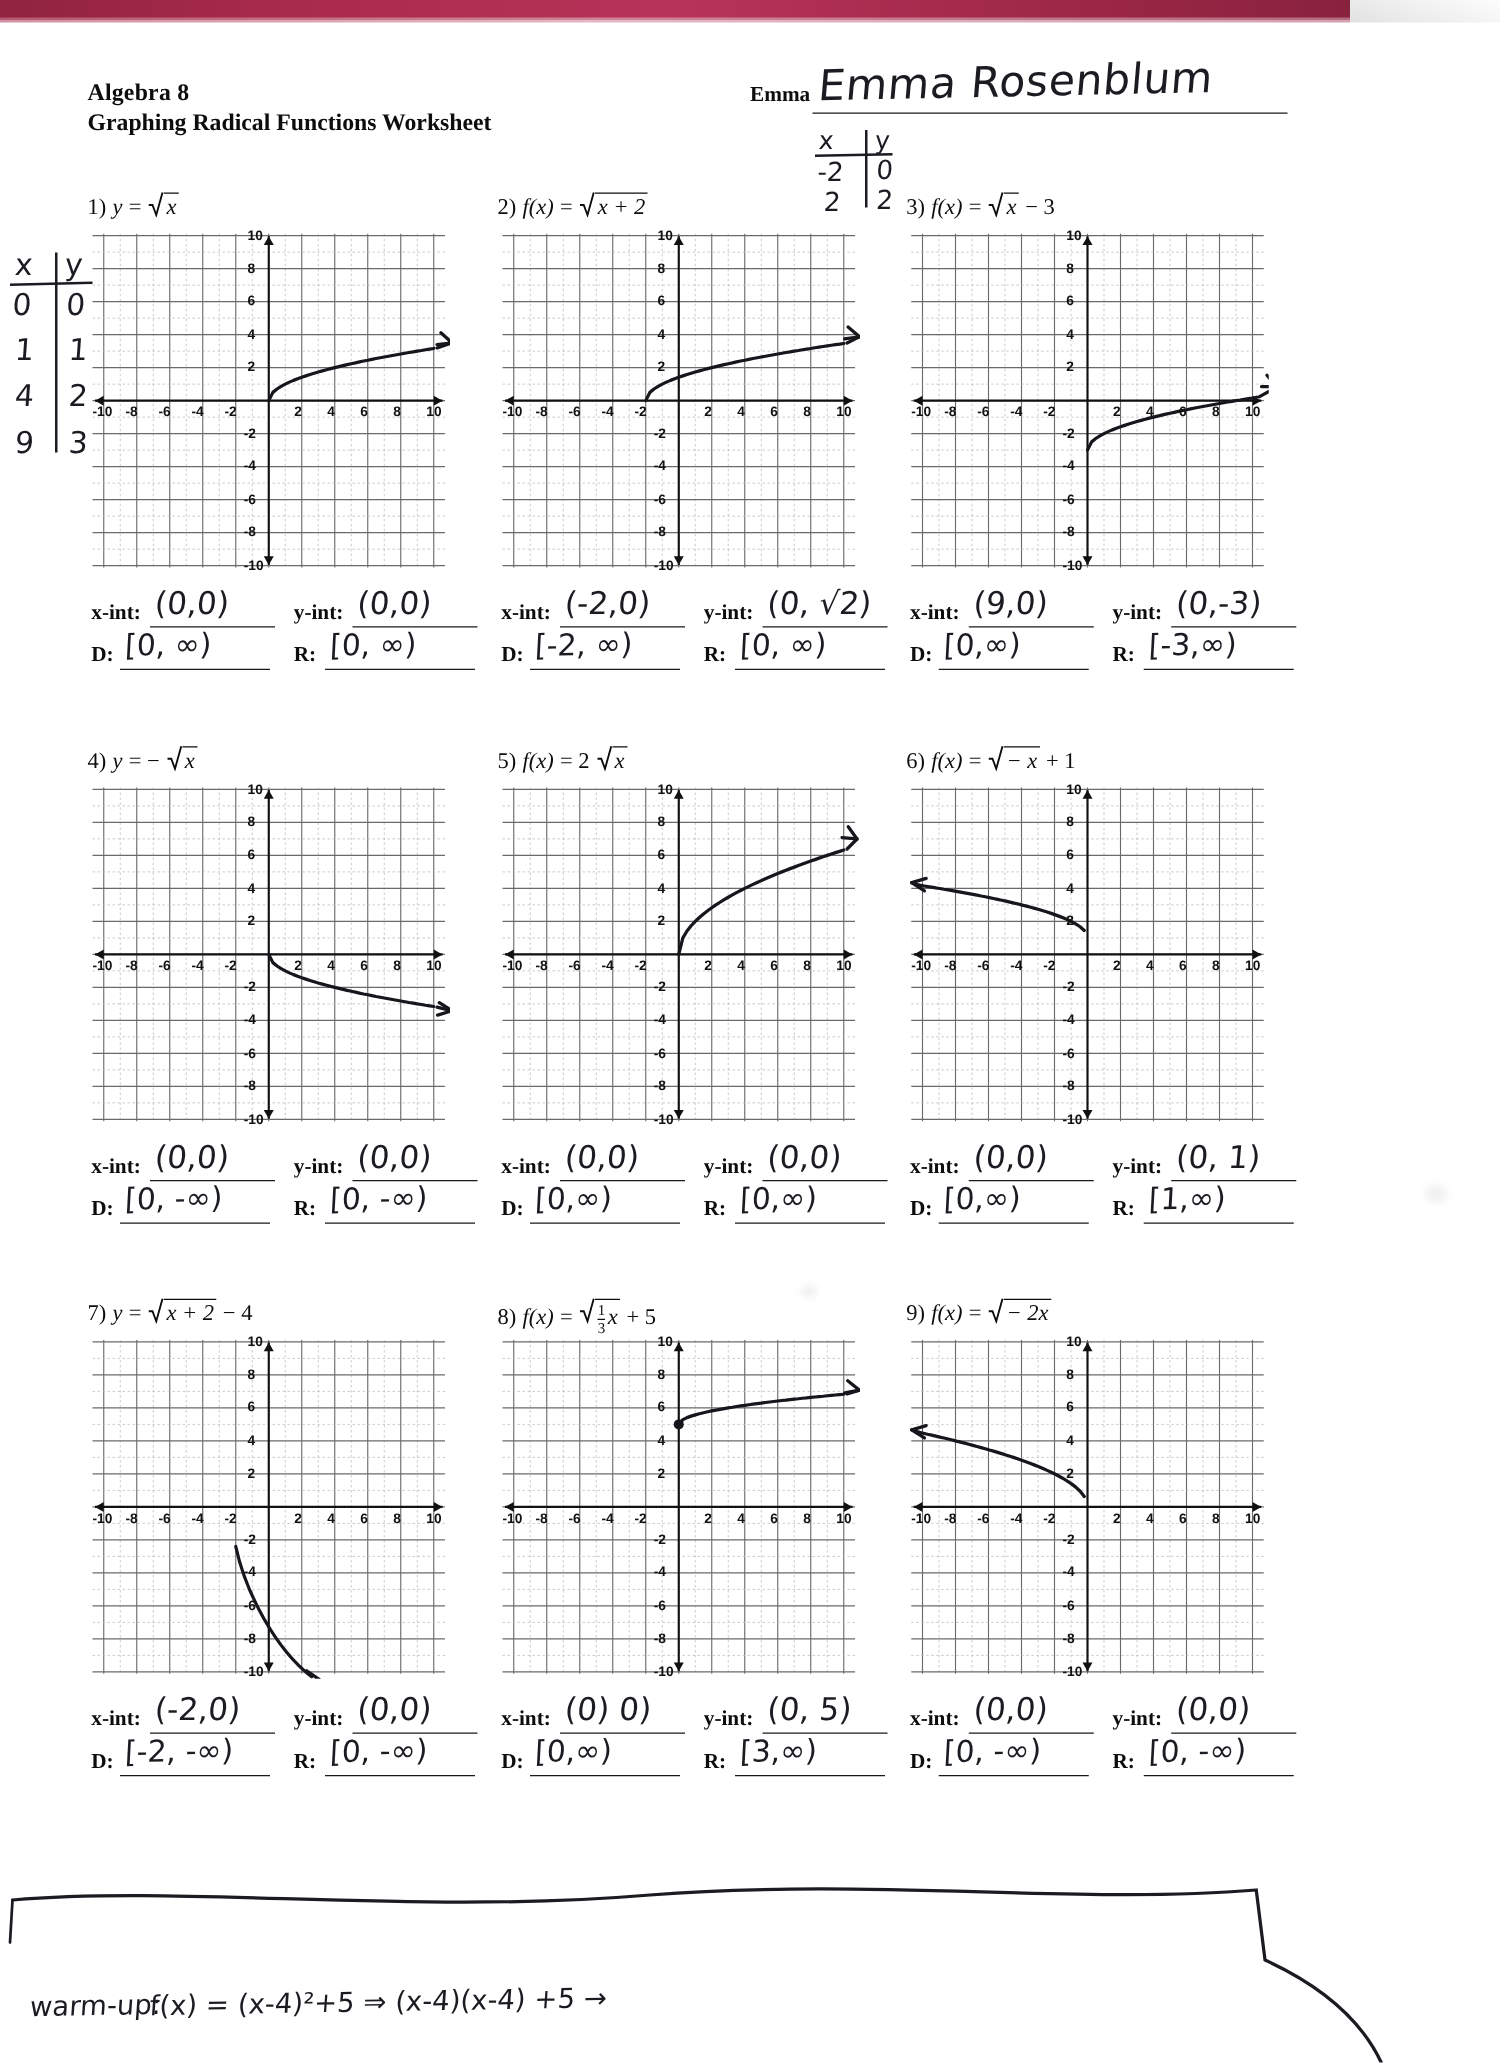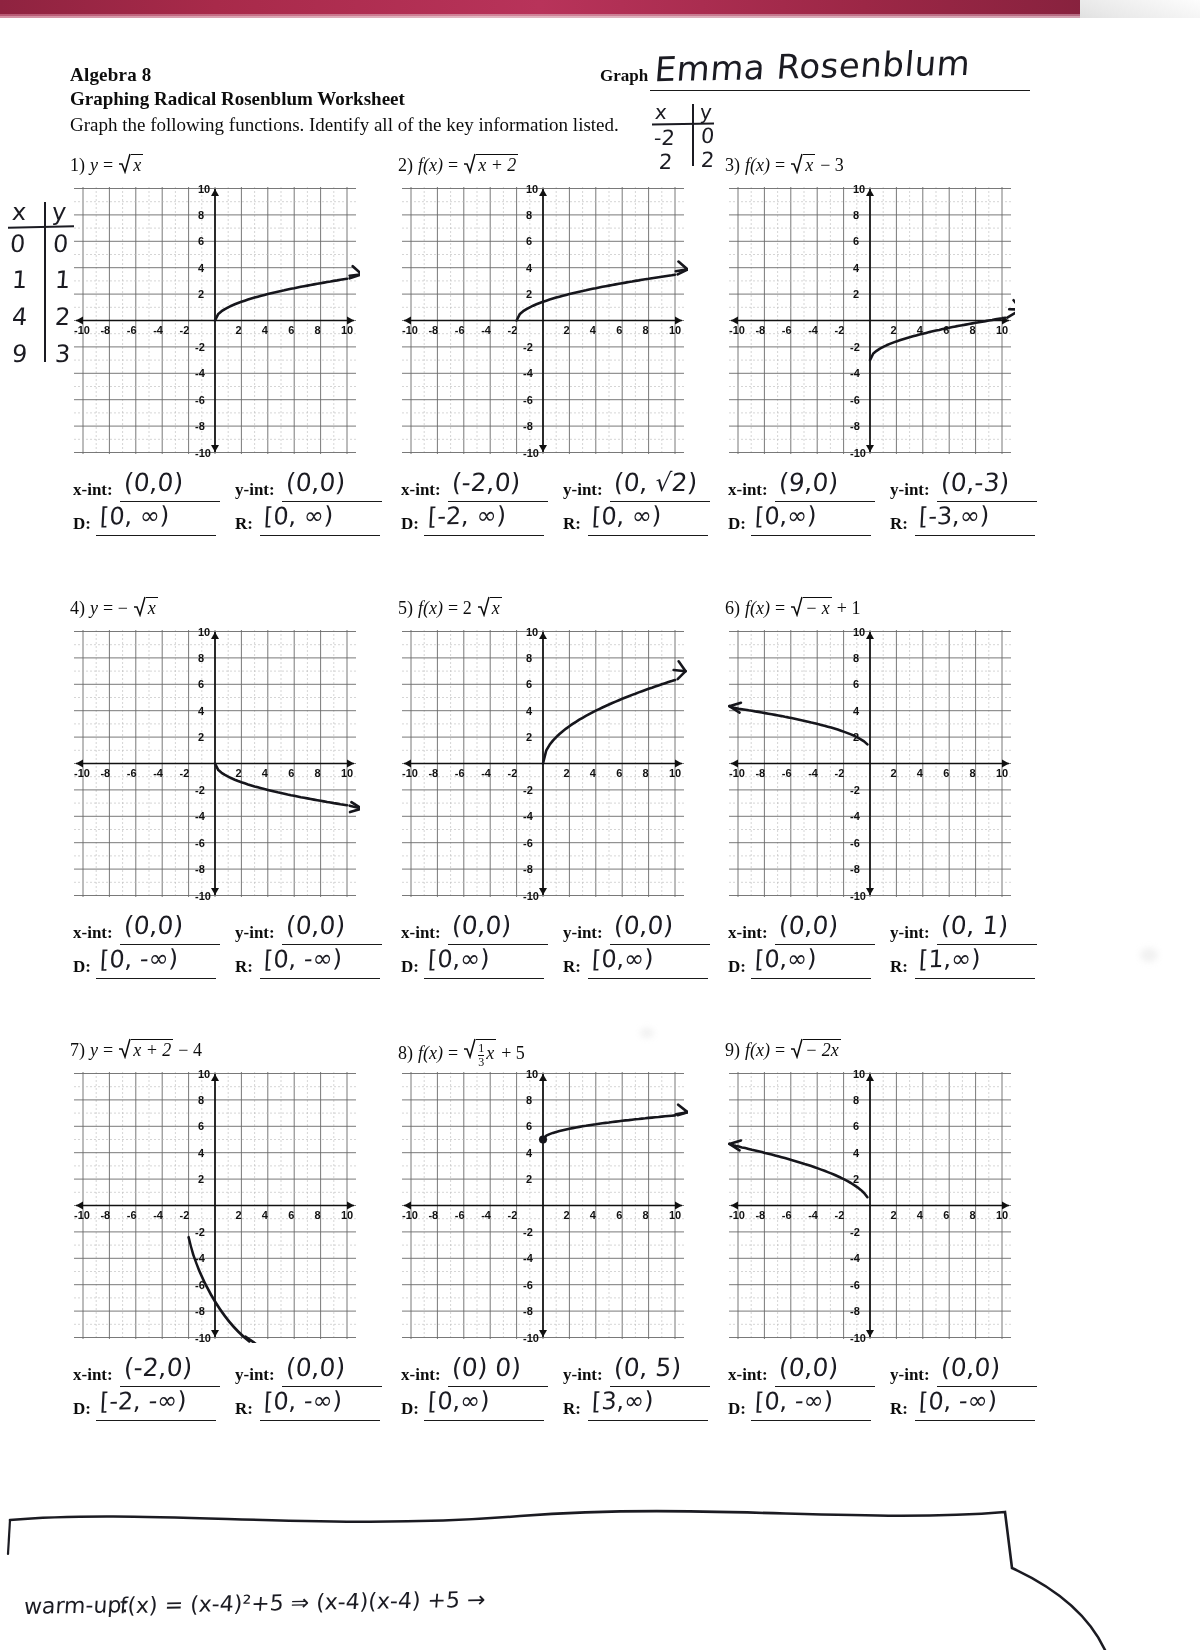--- a/index.html
+++ b/index.html
@@ -52,24 +52,23 @@
 <div class="scan-edge-top"></div>
 <div class="scan-edge-top2"></div>
 <div class="scan-corner"></div>
 
 <div class="page">
 
   <div class="smudge" style="left:1140px;top:930px;width:18px;height:14px;"></div>
   <div class="smudge" style="left:640px;top:1010px;width:14px;height:10px;"></div>
 
   <div class="printed t-title" style="left:70px;top:46px;">Algebra 8</div>
-  <div class="printed t-sub" style="left:70px;top:70px;">Graphing Radical Rosenblum Worksheet</div>
-  <div class="printed t-instr" style="left:70px;top:96px;">Graph the following functions. Identify all of the key information listed.</div>
-
-  <div class="printed t-name" style="left:600px;top:48px;">Graph</div>
+  <div class="printed t-sub" style="left:70px;top:70px;">Graphing Radical Functions Worksheet</div>
+
+  <div class="printed t-name" style="left:600px;top:48px;">Emma</div>
   <div class="nameline" style="left:650px;top:72px;width:380px;"></div>
   <div class="hand hw-name" style="left:655px;top:28px;">Emma Rosenblum</div>
 
   <div class="hand hw-tbl" style="left:655px;top:82px;font-size:20px;">x</div>
   <div class="hand hw-tbl" style="left:700px;top:82px;font-size:20px;">y</div>
   <div class="table-rule" style="left:652px;top:105px;width:62px;height:2px;transform:rotate(-1deg);"></div>
   <div class="table-rule" style="left:692px;top:86px;width:2px;height:62px;"></div>
   <div class="hand hw-tbl" style="left:654px;top:108px;font-size:21px;">-2</div>
   <div class="hand hw-tbl" style="left:701px;top:106px;font-size:21px;">0</div>
   <div class="hand hw-tbl" style="left:659px;top:132px;font-size:21px;">2</div>

